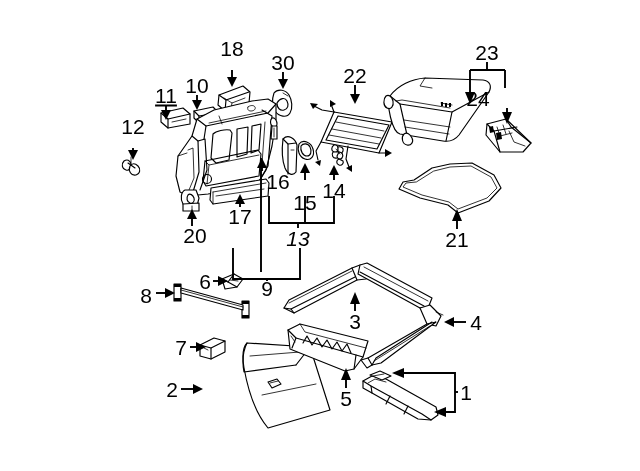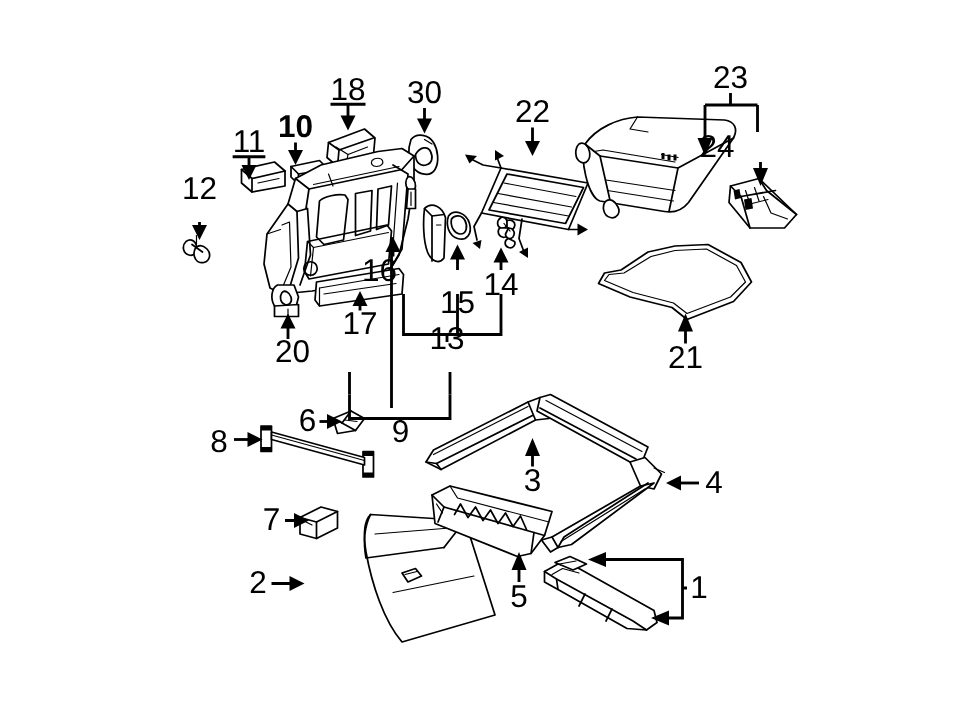--- a/index.html
+++ b/index.html
@@ -537,29 +537,29 @@
 
   <div class="callout-label" style="left:466px; top:392px;">1</div>
   <div class="callout-label" style="left:172px; top:389px;">2</div>
   <div class="callout-label" style="left:355px; top:321px;">3</div>
   <div class="callout-label" style="left:476px; top:322px;">4</div>
   <div class="callout-label" style="left:346px; top:398px;">5</div>
   <div class="callout-label" style="left:205px; top:281px;">6</div>
   <div class="callout-label" style="left:181px; top:347px;">7</div>
   <div class="callout-label" style="left:146px; top:295px;">8</div>
   <div class="callout-label" style="left:267px; top:288px;">9</div>
-  <div class="callout-label" style="left:197px; top:85px;font-weight:bold;">10</div>
+  <div class="callout-label" style="left:197px; top:85px;">10</div>
   <div class="callout-label" style="left:166px; top:95px;text-decoration:underline;">11</div>
   <div class="callout-label" style="left:133px; top:126px;">12</div>
-  <div class="callout-label" style="left:298px; top:226px;">13</div>
+  <div class="callout-label" style="left:298px; top:238px;font-style:italic;">13</div>
   <div class="callout-label" style="left:334px; top:190px;">14</div>
   <div class="callout-label" style="left:305px; top:202px;">15</div>
-  <div class="callout-label" style="left:253px; top:181px;">16</div>
+  <div class="callout-label" style="left:278px; top:181px;">16</div>
   <div class="callout-label" style="left:240px; top:216px;">17</div>
-  <div class="callout-label" style="left:232px; top:60px;text-decoration:underline;">18</div>
+  <div class="callout-label" style="left:232px; top:48px;">18</div>
   <div class="callout-label" style="left:195px; top:235px;">20</div>
   <div class="callout-label" style="left:283px; top:62px;">30</div>
   <div class="callout-label" style="left:457px; top:239px;text-align:center;">21</div>
   <div class="callout-label" style="left:355px; top:75px;">22</div>
   <div class="callout-label" style="left:487px; top:52px;">23</div>
   <div class="callout-label" style="left:478px; top:98px;">24</div>
 
 </div>
 
 </body></html>

